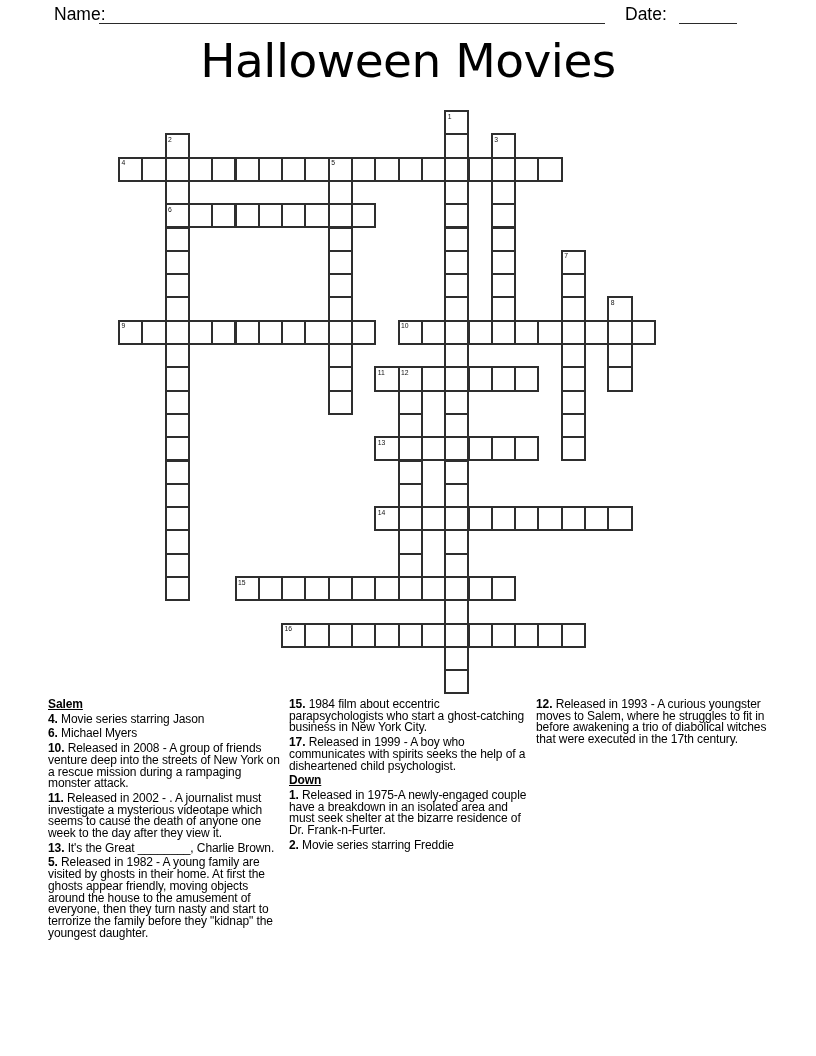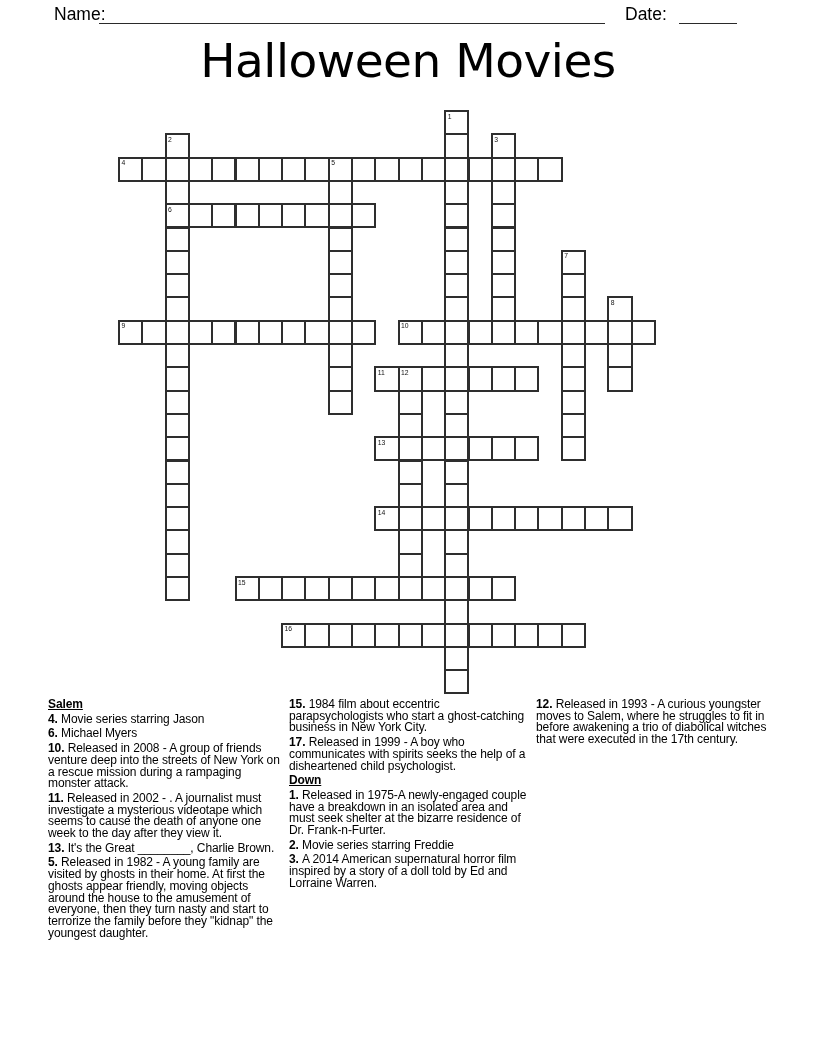--- a/index.html
+++ b/index.html
@@ -253,20 +253,19 @@
         <div class="citem"><span class="cnum">11. </span>Released in 2002 - . A journalist must investigate a mysterious videotape which seems to cause the death of anyone one week to the day after they view it.</div>
         <div class="citem"><span class="cnum">13. </span>It's the Great ________, Charlie Brown.</div>
         <div class="citem"><span class="cnum">5. </span>Released in 1982 - A young family are visited by ghosts in their home. At first the ghosts appear friendly, moving objects around the house to the amusement of everyone, then they turn nasty and start to terrorize the family before they "kidnap" the youngest daughter.</div>
       </div>
       <div class="ccol" style="left: 289px; width: 238px;">
         <div class="citem"><span class="cnum">15. </span>1984 film about eccentric parapsychologists who start a ghost-catching business in New York City.</div>
         <div class="citem"><span class="cnum">17. </span>Released in 1999 - A boy who communicates with spirits seeks the help of a disheartened child psychologist.</div>
         <div class="chead">Down</div>
         <div class="citem"><span class="cnum">1. </span>Released in 1975-A newly-engaged couple have a breakdown in an isolated area and must seek shelter at the bizarre residence of Dr. Frank-n-Furter.</div>
         <div class="citem"><span class="cnum">2. </span>Movie series starring Freddie</div>
-        <div class="citem"><span class="cnum">3. </span>A 2014 American supernatural horror film inspired by a story of a doll told by Ed and Lorraine Warren.</div>
       </div>
       <div class="ccol" style="left: 536px; width: 240px;">
         <div class="citem"><span class="cnum">12. </span>Released in 1993 - A curious youngster moves to Salem, where he struggles to fit in before awakening a trio of diabolical witches that were executed in the 17th century.</div>
       </div>
     </div>
 
 </div>
 
 </body></html>

